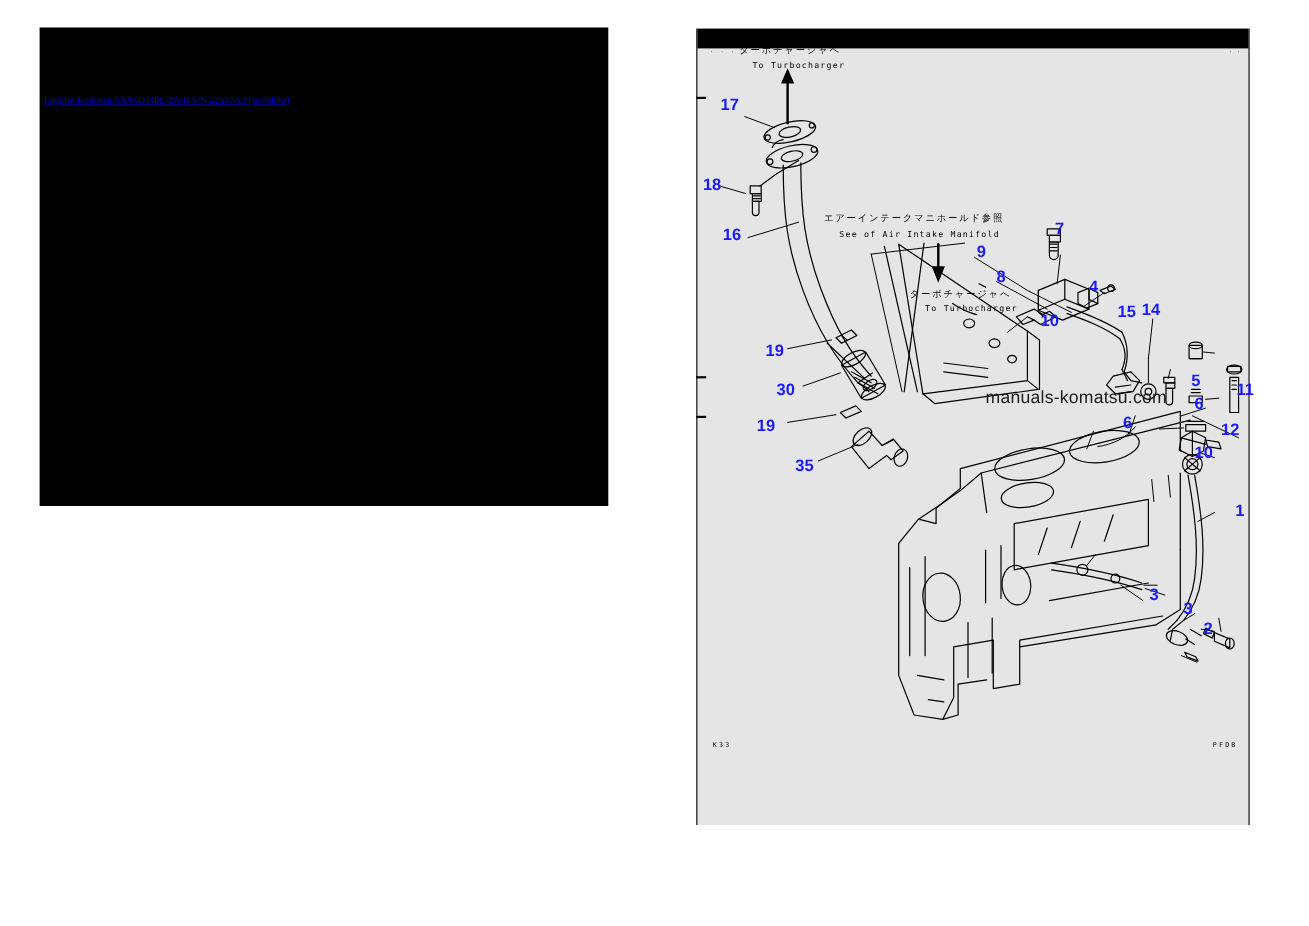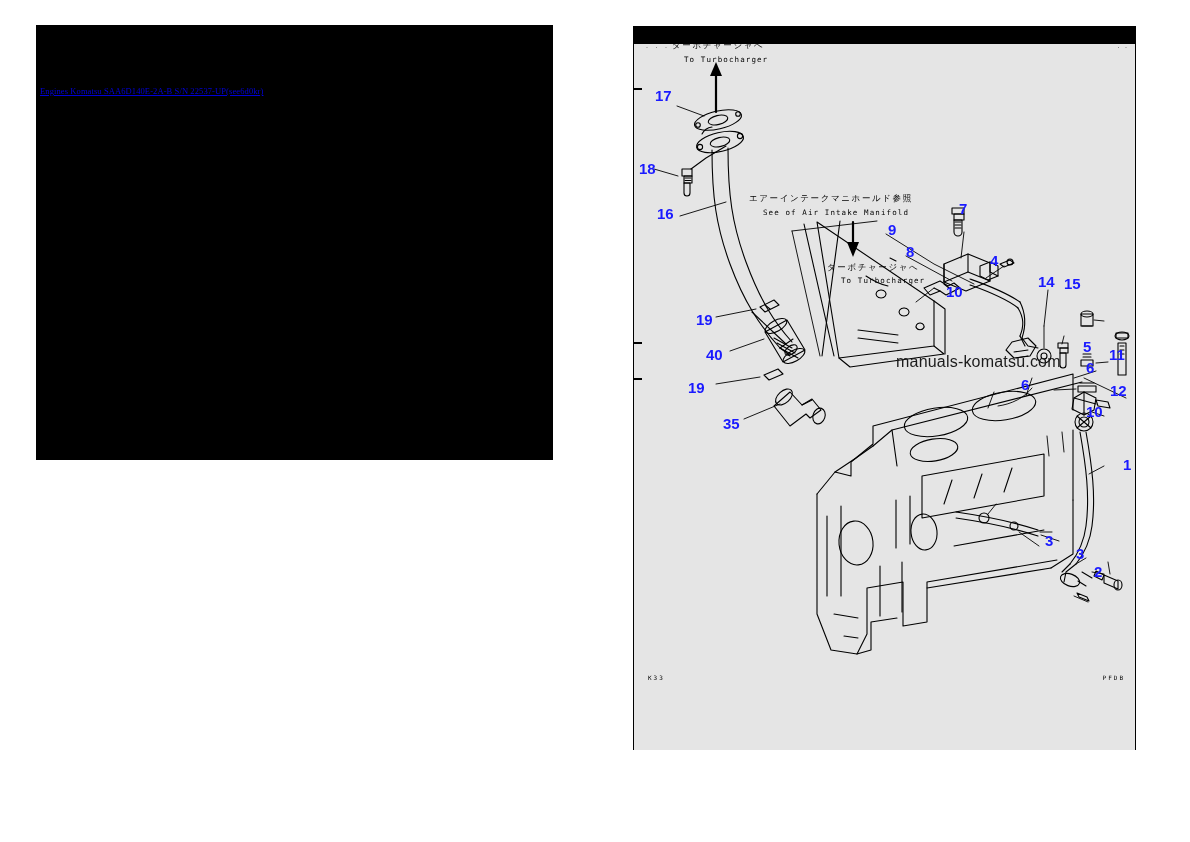--- a/index.html
+++ b/index.html
@@ -261,33 +261,33 @@
   <div class="jp" style="left:115px; top:167px;text-align:center;">エアーインテークマニホールド参照</div>
   <div class="en" style="left:117px; top:182px;">See of Air Intake Manifold</div>
 
   <div class="jp" style="left:193px; top:236px;">ターボチャージャへ</div>
   <div class="en" style="left:195px; top:250px;">To Turbocharger</div>
 
   <div class="cal" style="left:21px;  top:62px;">17</div>
   <div class="cal" style="left:5px;   top:135px;">18</div>
   <div class="cal" style="left:23px;  top:180px;">16</div>
   <div class="cal" style="left:62px;  top:286px;">19</div>
-  <div class="cal" style="left:72px;  top:321px;">40</div>
+  <div class="cal" style="left:72px;  top:321px;">30</div>
   <div class="cal" style="left:54px;  top:354px;">19</div>
   <div class="cal" style="left:89px;  top:390px;">35</div>
   <div class="cal" style="left:254px; top:196px;">9</div>
   <div class="cal" style="left:272px; top:218px;">8</div>
   <div class="cal" style="left:325px; top:175px;">7</div>
   <div class="cal" style="left:356px; top:227px;">4</div>
   <div class="cal" style="left:312px; top:258px;">10</div>
-  <div class="cal" style="left:382px; top:250px;margin-left:48px;">15</div>
+  <div class="cal" style="left:382px; top:250px;">15</div>
   <div class="cal" style="left:404px; top:248px;">14</div>
   <div class="cal" style="left:449px; top:313px;">5</div>
   <div class="cal" style="left:452px; top:334px;">6</div>
-  <div class="cal" style="left:475px; top:321px;">11</div>
+  <div class="cal" style="left:490px; top:321px;">11</div>
   <div class="cal" style="left:476px; top:357px;">12</div>
   <div class="cal" style="left:452px; top:378px;">10</div>
   <div class="cal" style="left:387px; top:351px;">6</div>
   <div class="cal" style="left:489px; top:431px;">1</div>
   <div class="cal" style="left:411px; top:507px;">3</div>
   <div class="cal" style="left:442px; top:520px;">3</div>
   <div class="cal" style="left:460px; top:538px;">2</div>
 
   <div id="watermark">manuals-komatsu.com</div>
 

